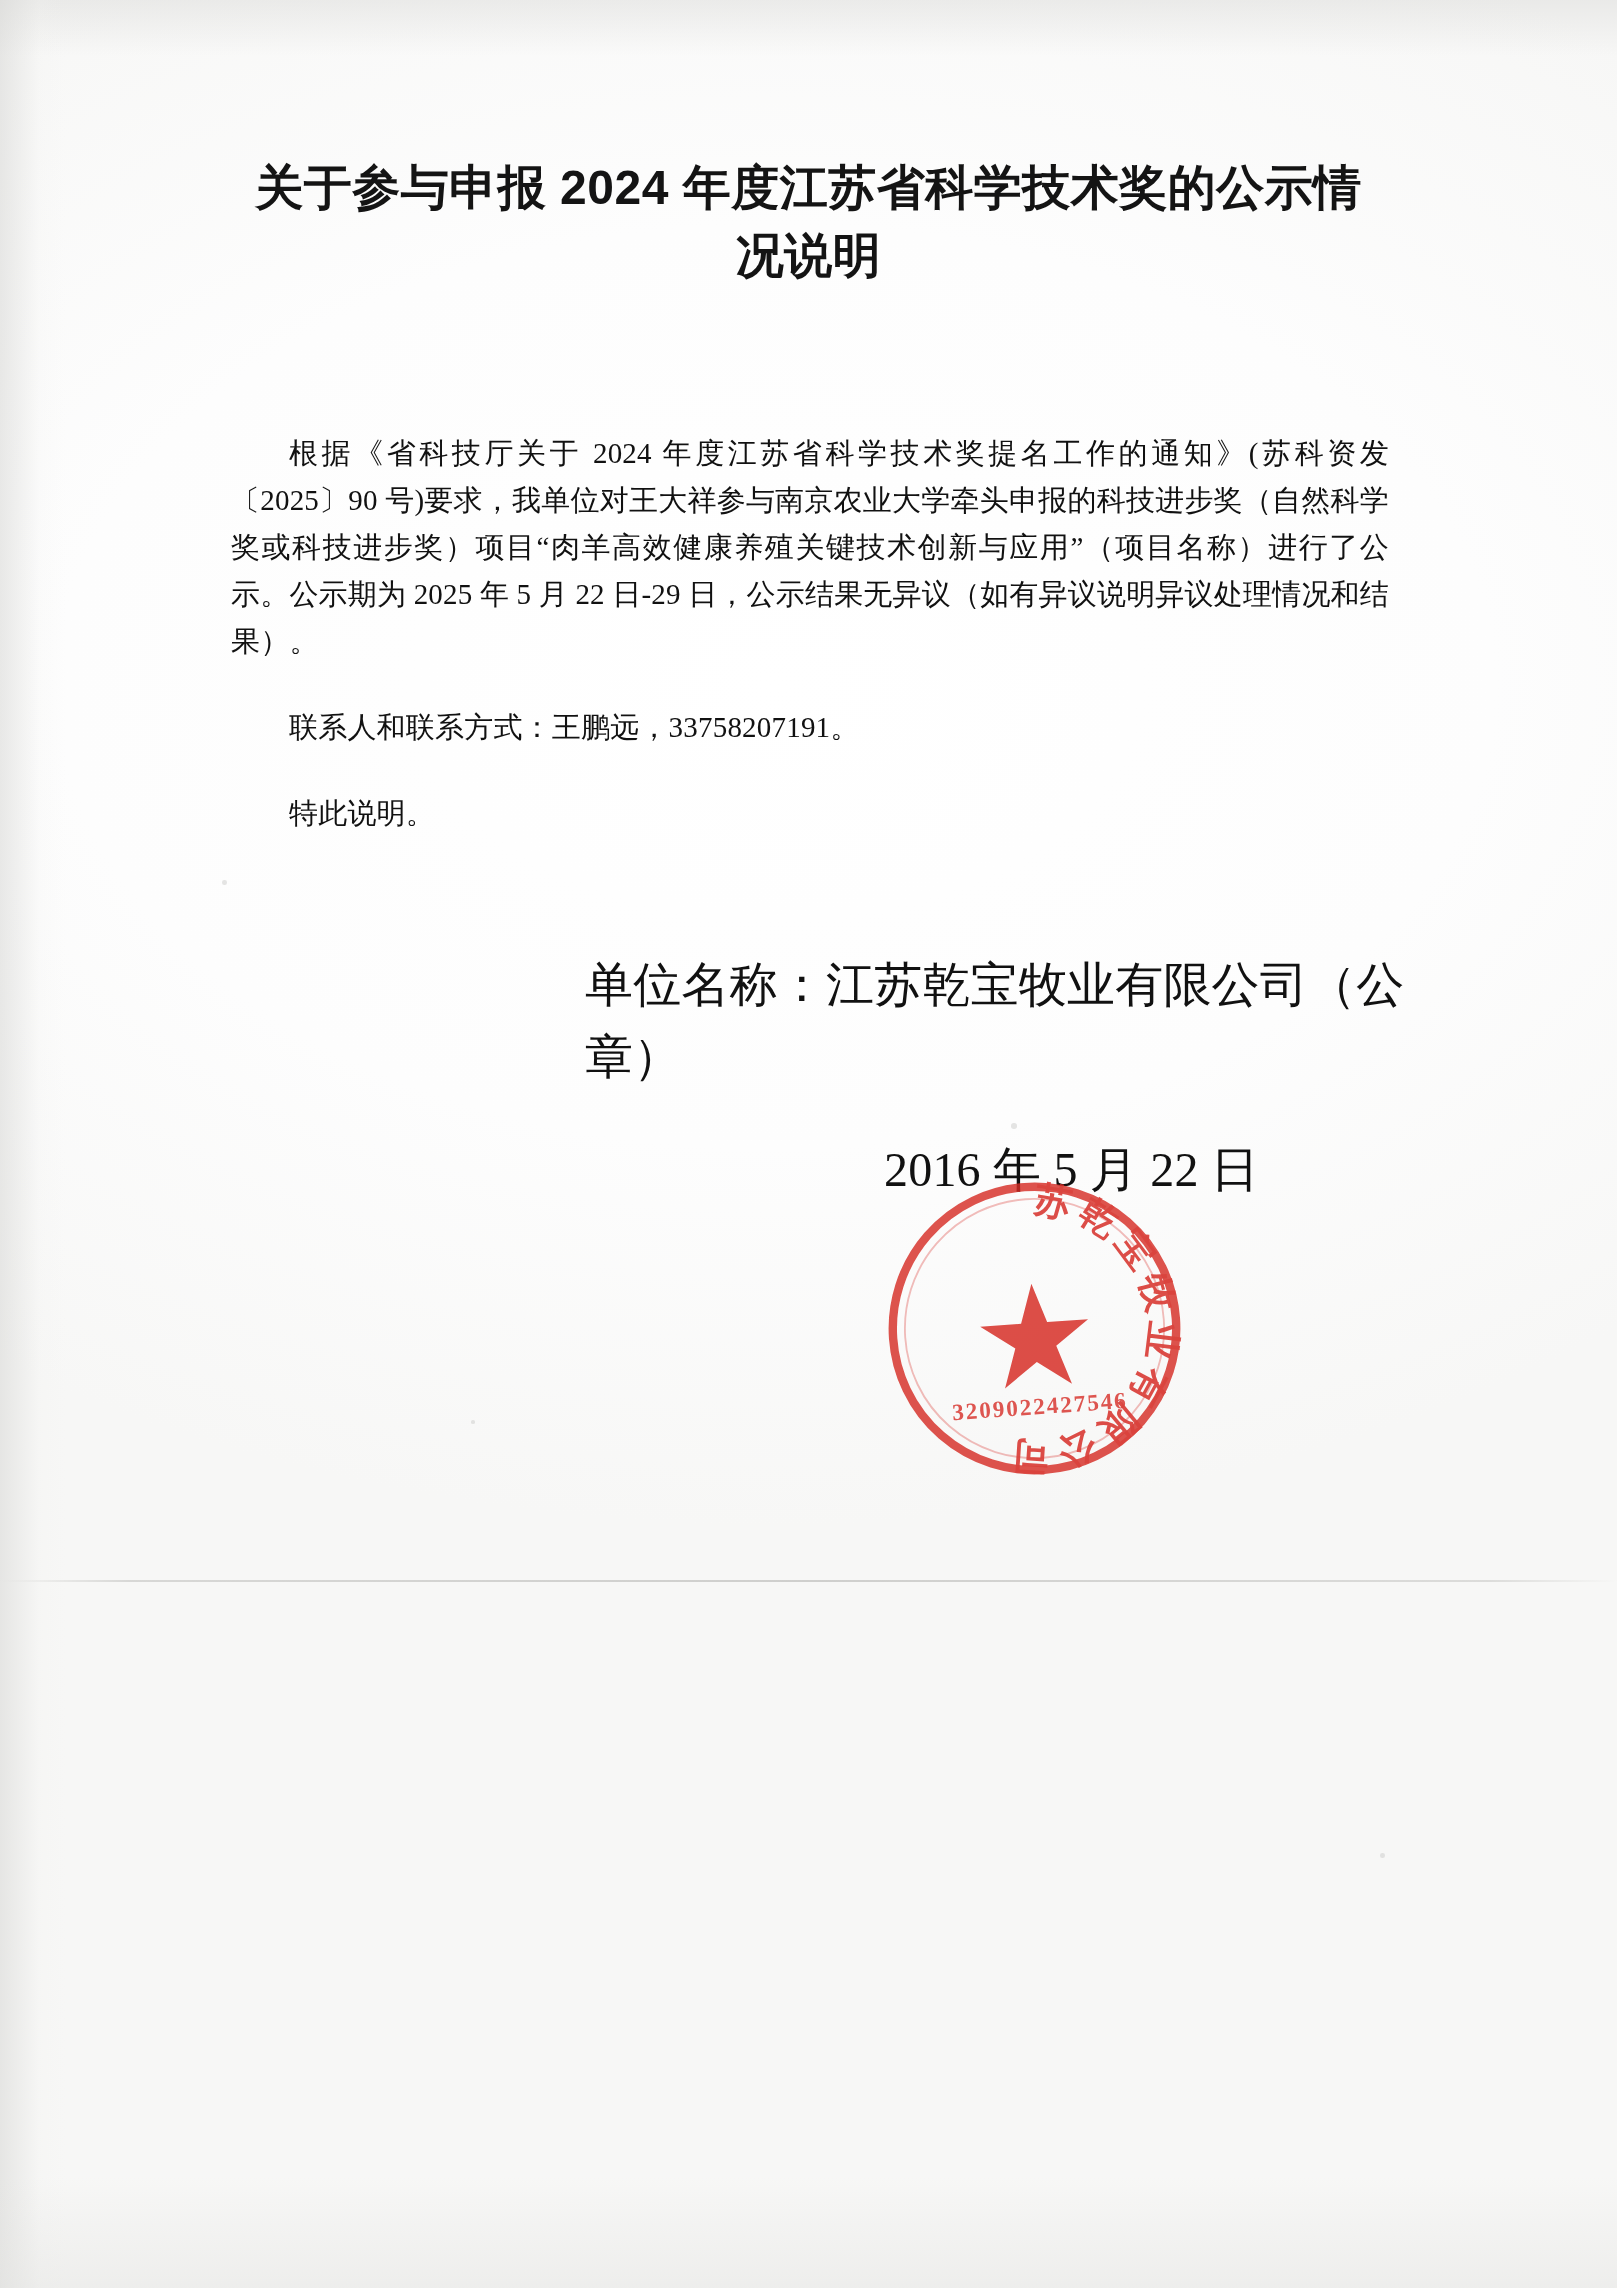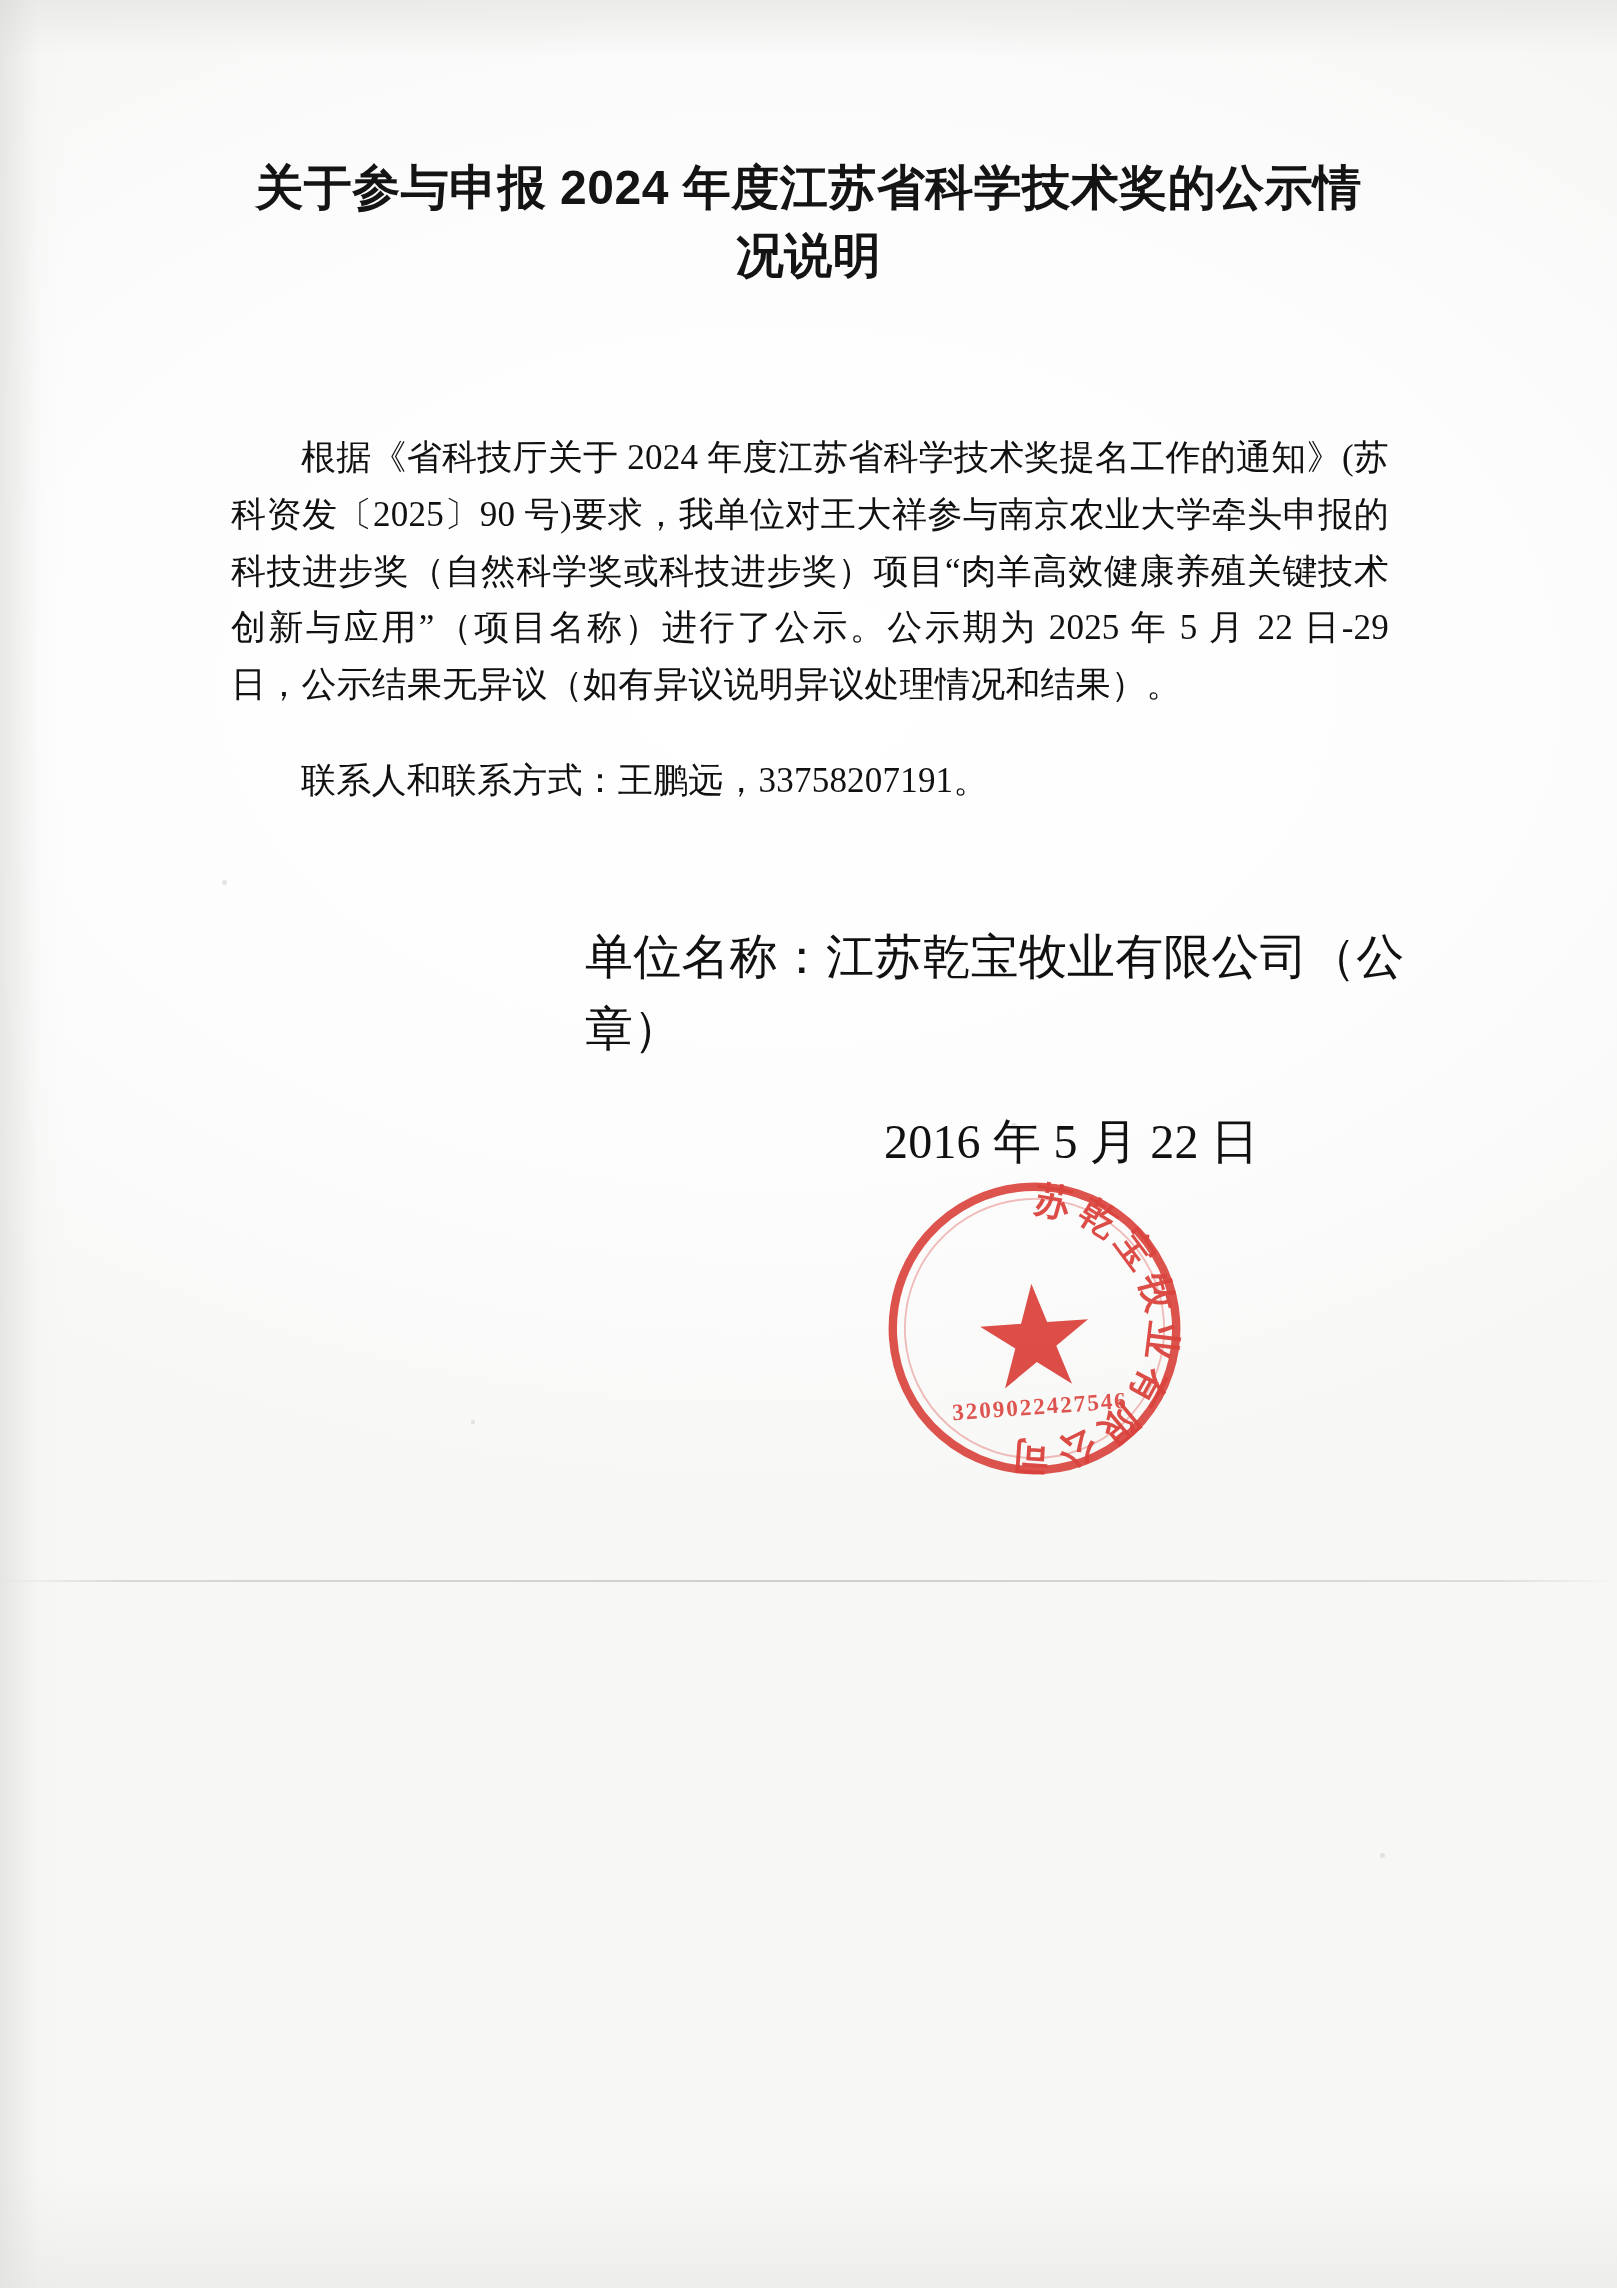--- a/index.html
+++ b/index.html
@@ -78,21 +78,21 @@
     letter-spacing: 0.5px;
   }
 
   .body-block {
     padding: 0 228px 0 231px;
     margin-top: 140px;
   }
 
   .para {
     margin: 0 0 32px 0;
-    font-size: 35px;
+    font-size: 29px;
     line-height: 1.62;
     color: #111111;
     text-align: justify;
     text-justify: inter-ideograph;
     letter-spacing: 0.2px;
   }
   .para.indent {
     text-indent: 2em;
   }
   .para.spaced-top {
@@ -152,20 +152,21 @@
 
   <div class="content">
 
     <h1 class="doc-title">关于参与申报 2024 年度江苏省科学技术奖的公示情况说明</h1>
 
     <div class="body-block">
       <p class="para indent">根据《省科技厅关于 2024 年度江苏省科学技术奖提名工作的通知》(苏科资发〔2025〕90 号)要求，我单位对王大祥参与南京农业大学牵头申报的科技进步奖（自然科学奖或科技进步奖）项目“肉羊高效健康养殖关键技术创新与应用”（项目名称）进行了公示。公示期为 2025 年 5 月 22 日-29 日，公示结果无异议（如有异议说明异议处理情况和结果）。</p>
 
       <p class="para indent spaced-top">联系人和联系方式：王鹏远，33758207191。</p>
 
+      <p class="para indent spaced-top">特此说明。</p>
     </div>
 
     <div class="sign-block">
       <p class="sign-line">单位名称：江苏乾宝牧业有限公司（公章）</p>
       <p class="sign-line date">2016 年 5 月 22 日</p>
     </div>
 
   </div>
 
   <div class="seal">

